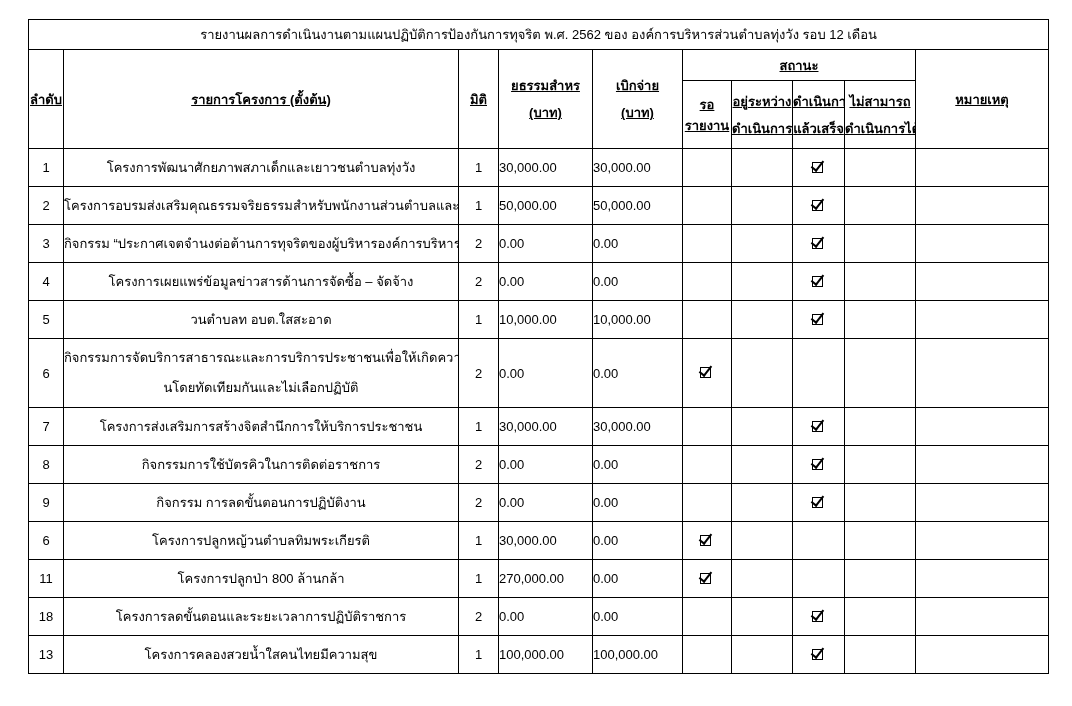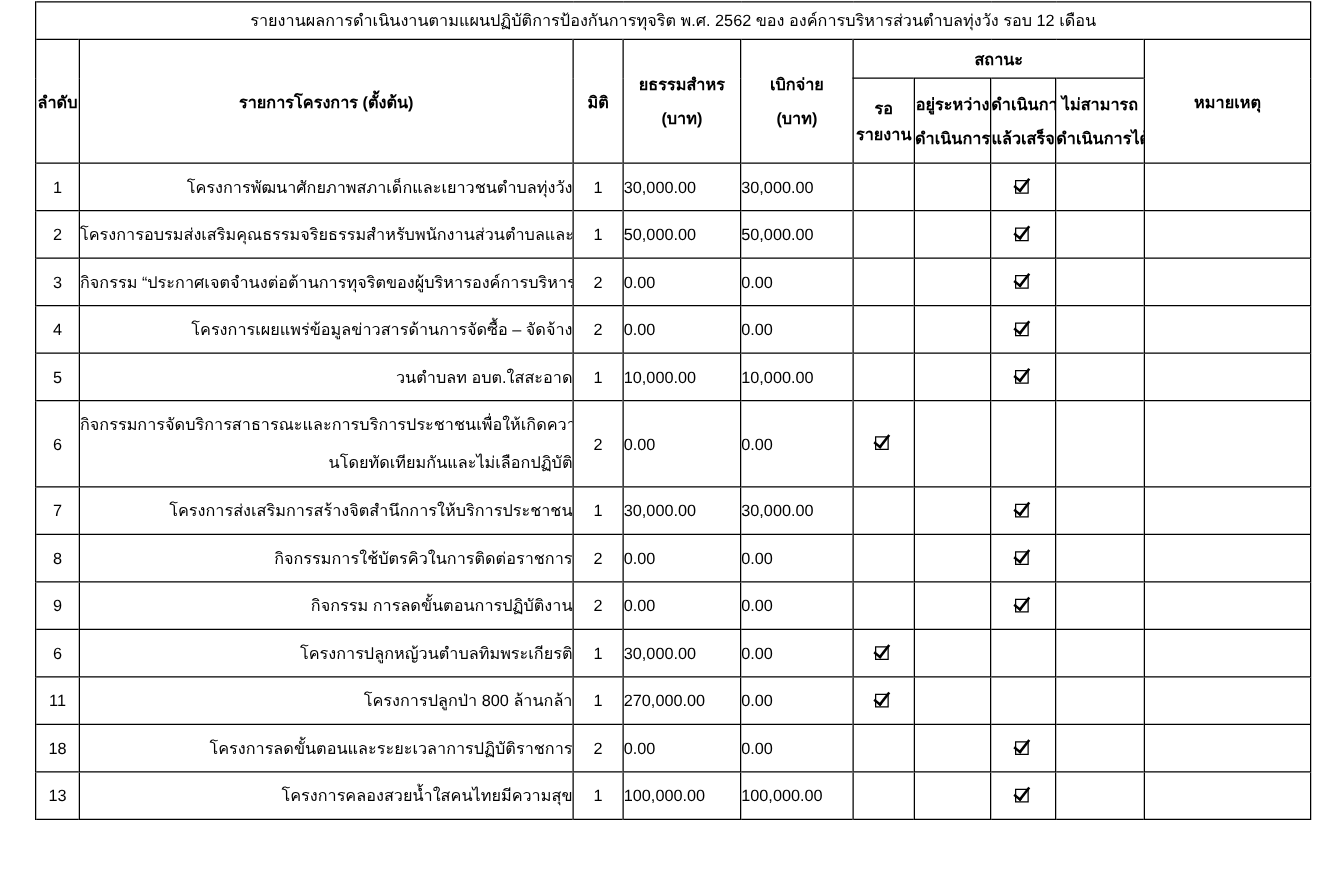--- a/index.html
+++ b/index.html
@@ -3,40 +3,40 @@
 <meta charset="utf-8">
 <style>
   html, body { margin:0; padding:0; }
   body {
     width:1072px; height:706px; background:#ffffff;
     font-family:"Liberation Sans","DejaVu Sans",sans-serif;
     color:#000000;
   }
   .page { position:relative; width:1072px; height:706px; background:#ffffff; overflow:hidden; }
   table.report {
-    position:absolute; left:28px; top:1px; width:1020px;
+    position:absolute; left:28px; top:19px; width:1020px;
     border-collapse:collapse; table-layout:fixed;
     border:1.5px solid #000;
   }
   .report tr { border-top:1.5px solid #000; border-bottom:1.5px solid #000; }
   .report th, .report td {
     border-left:1px solid #000; border-right:1px solid #000;
     padding:0; overflow:hidden;
     font-size:13px; font-weight:normal; vertical-align:middle;
   }
   tr.title-row { height:30px; }
   .title-cell { text-align:center; font-weight:bold; font-size:13.5px; }
   tr.hdr-1 { height:31px; }
   tr.hdr-2 { height:68px; }
-  .report th { text-align:center; font-weight:bold; }
+  .report th { text-align:center; font-weight:bold;text-decoration:underline; }
   .hdr-line { line-height:27px; white-space:nowrap; }
   tbody tr { height:38px; }
   tbody tr.tall { height:69px; }
   .c-no   { text-align:center; }
-  .c-name { text-align:right; padding-left:8px; vertical-align:middle; }
+  .c-name { text-align:center; padding-left:8px; vertical-align:middle; }
   .name-line { line-height:30px; white-space:nowrap; overflow:hidden; }
   .c-dim  { text-align:center; }
   .c-num  { text-align:left; padding-right:8px; }
   .c-status { text-align:center; vertical-align:top; padding-top:3px; }
   .c-remark { text-align:left; }
   
   .chk {
     position:relative; display:inline-block;
     width:9px; height:9px; border:1.6px solid #000;
     margin-top:2px; margin-right:3px;

